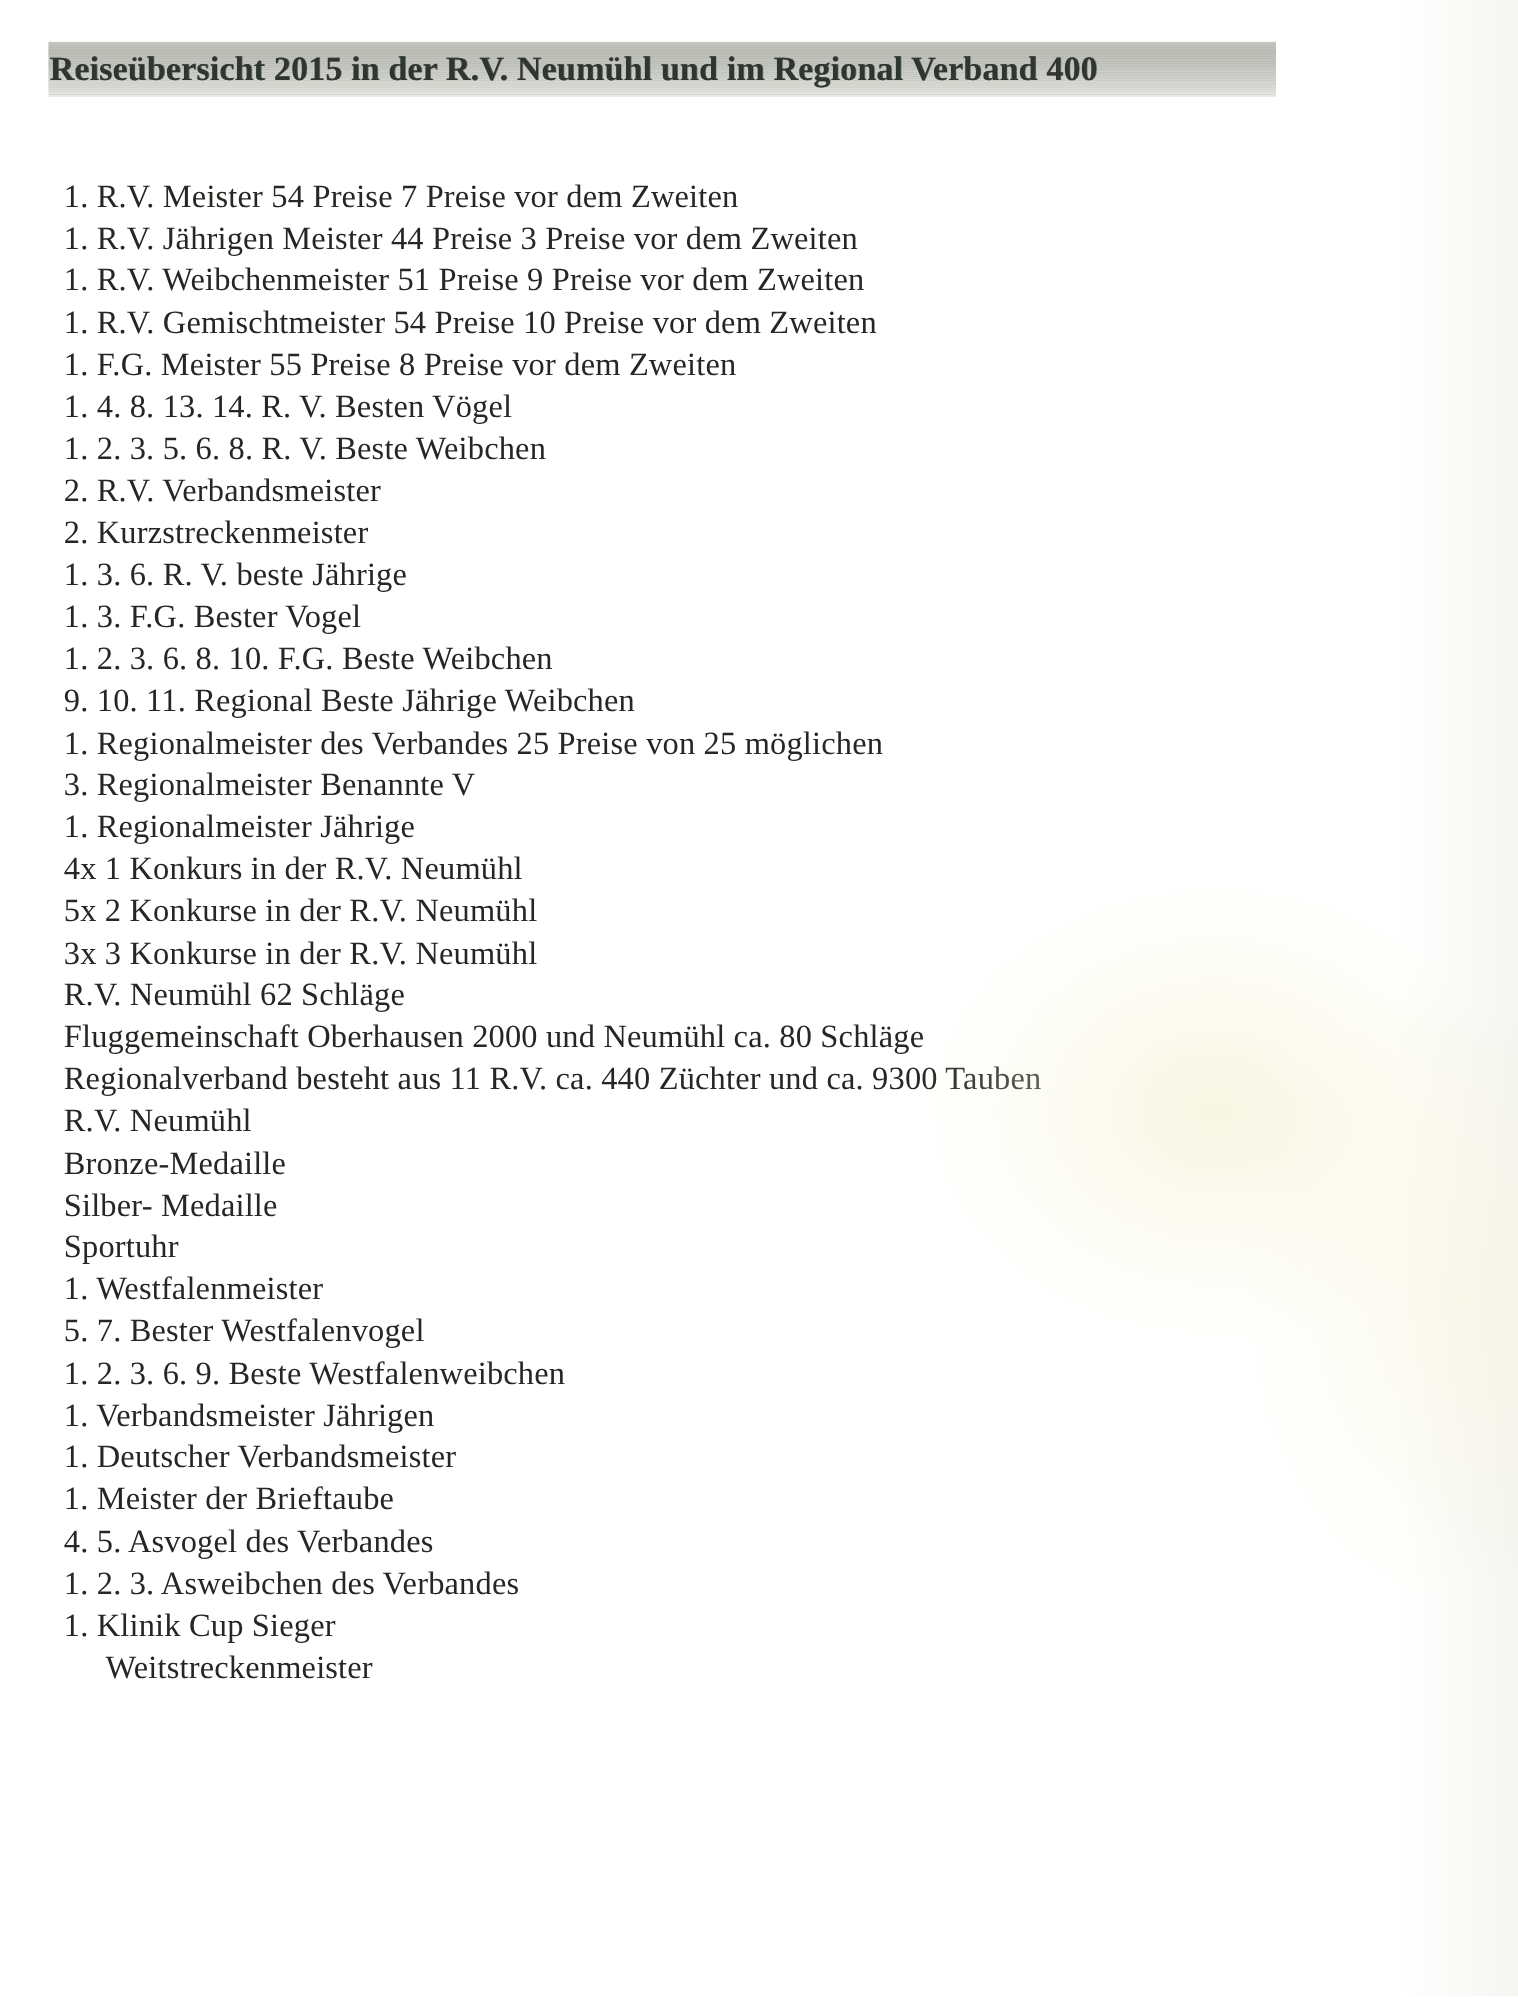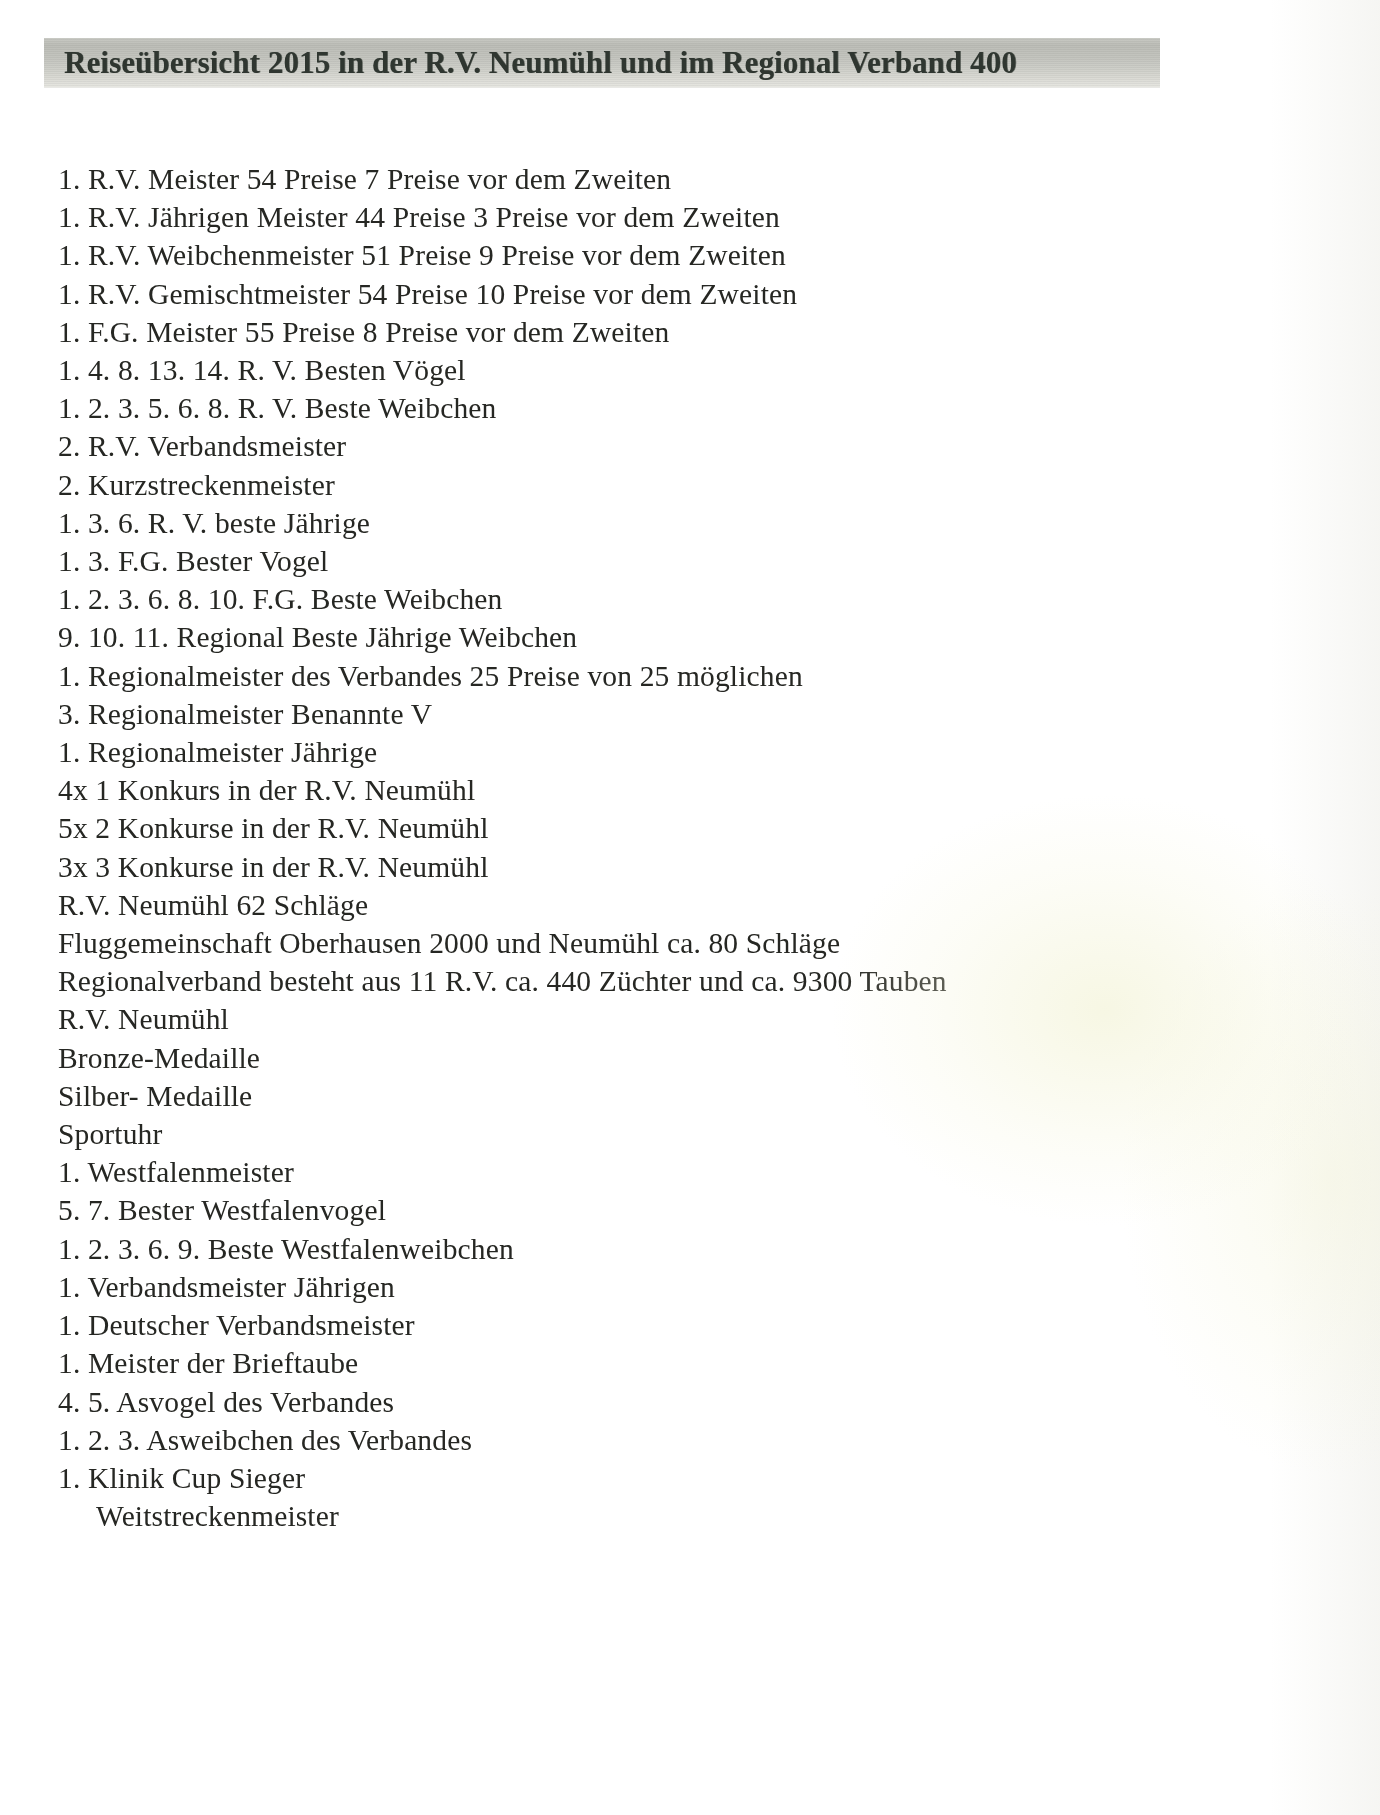--- a/index.html
+++ b/index.html
@@ -52,21 +52,21 @@
     position: absolute;
     inset: 0;
     background-image:
       repeating-linear-gradient(0deg, rgba(0,0,0,0.045) 0px, rgba(0,0,0,0.045) 1px, rgba(255,255,255,0) 1px, rgba(255,255,255,0) 2px);
     pointer-events: none;
   }
 
   #title-text {
     position: relative;
     z-index: 2;
-    padding-left: 20px;
+    padding-left: 1px;
     font-family: "Liberation Serif", "DejaVu Serif", serif;
     font-weight: bold;
     font-size: 31px;
     letter-spacing: 0.1px;
     color: #2f3630;
     white-space: nowrap;
     text-shadow: 0.6px 0 0 rgba(47,54,48,0.55);
   }
 
   

